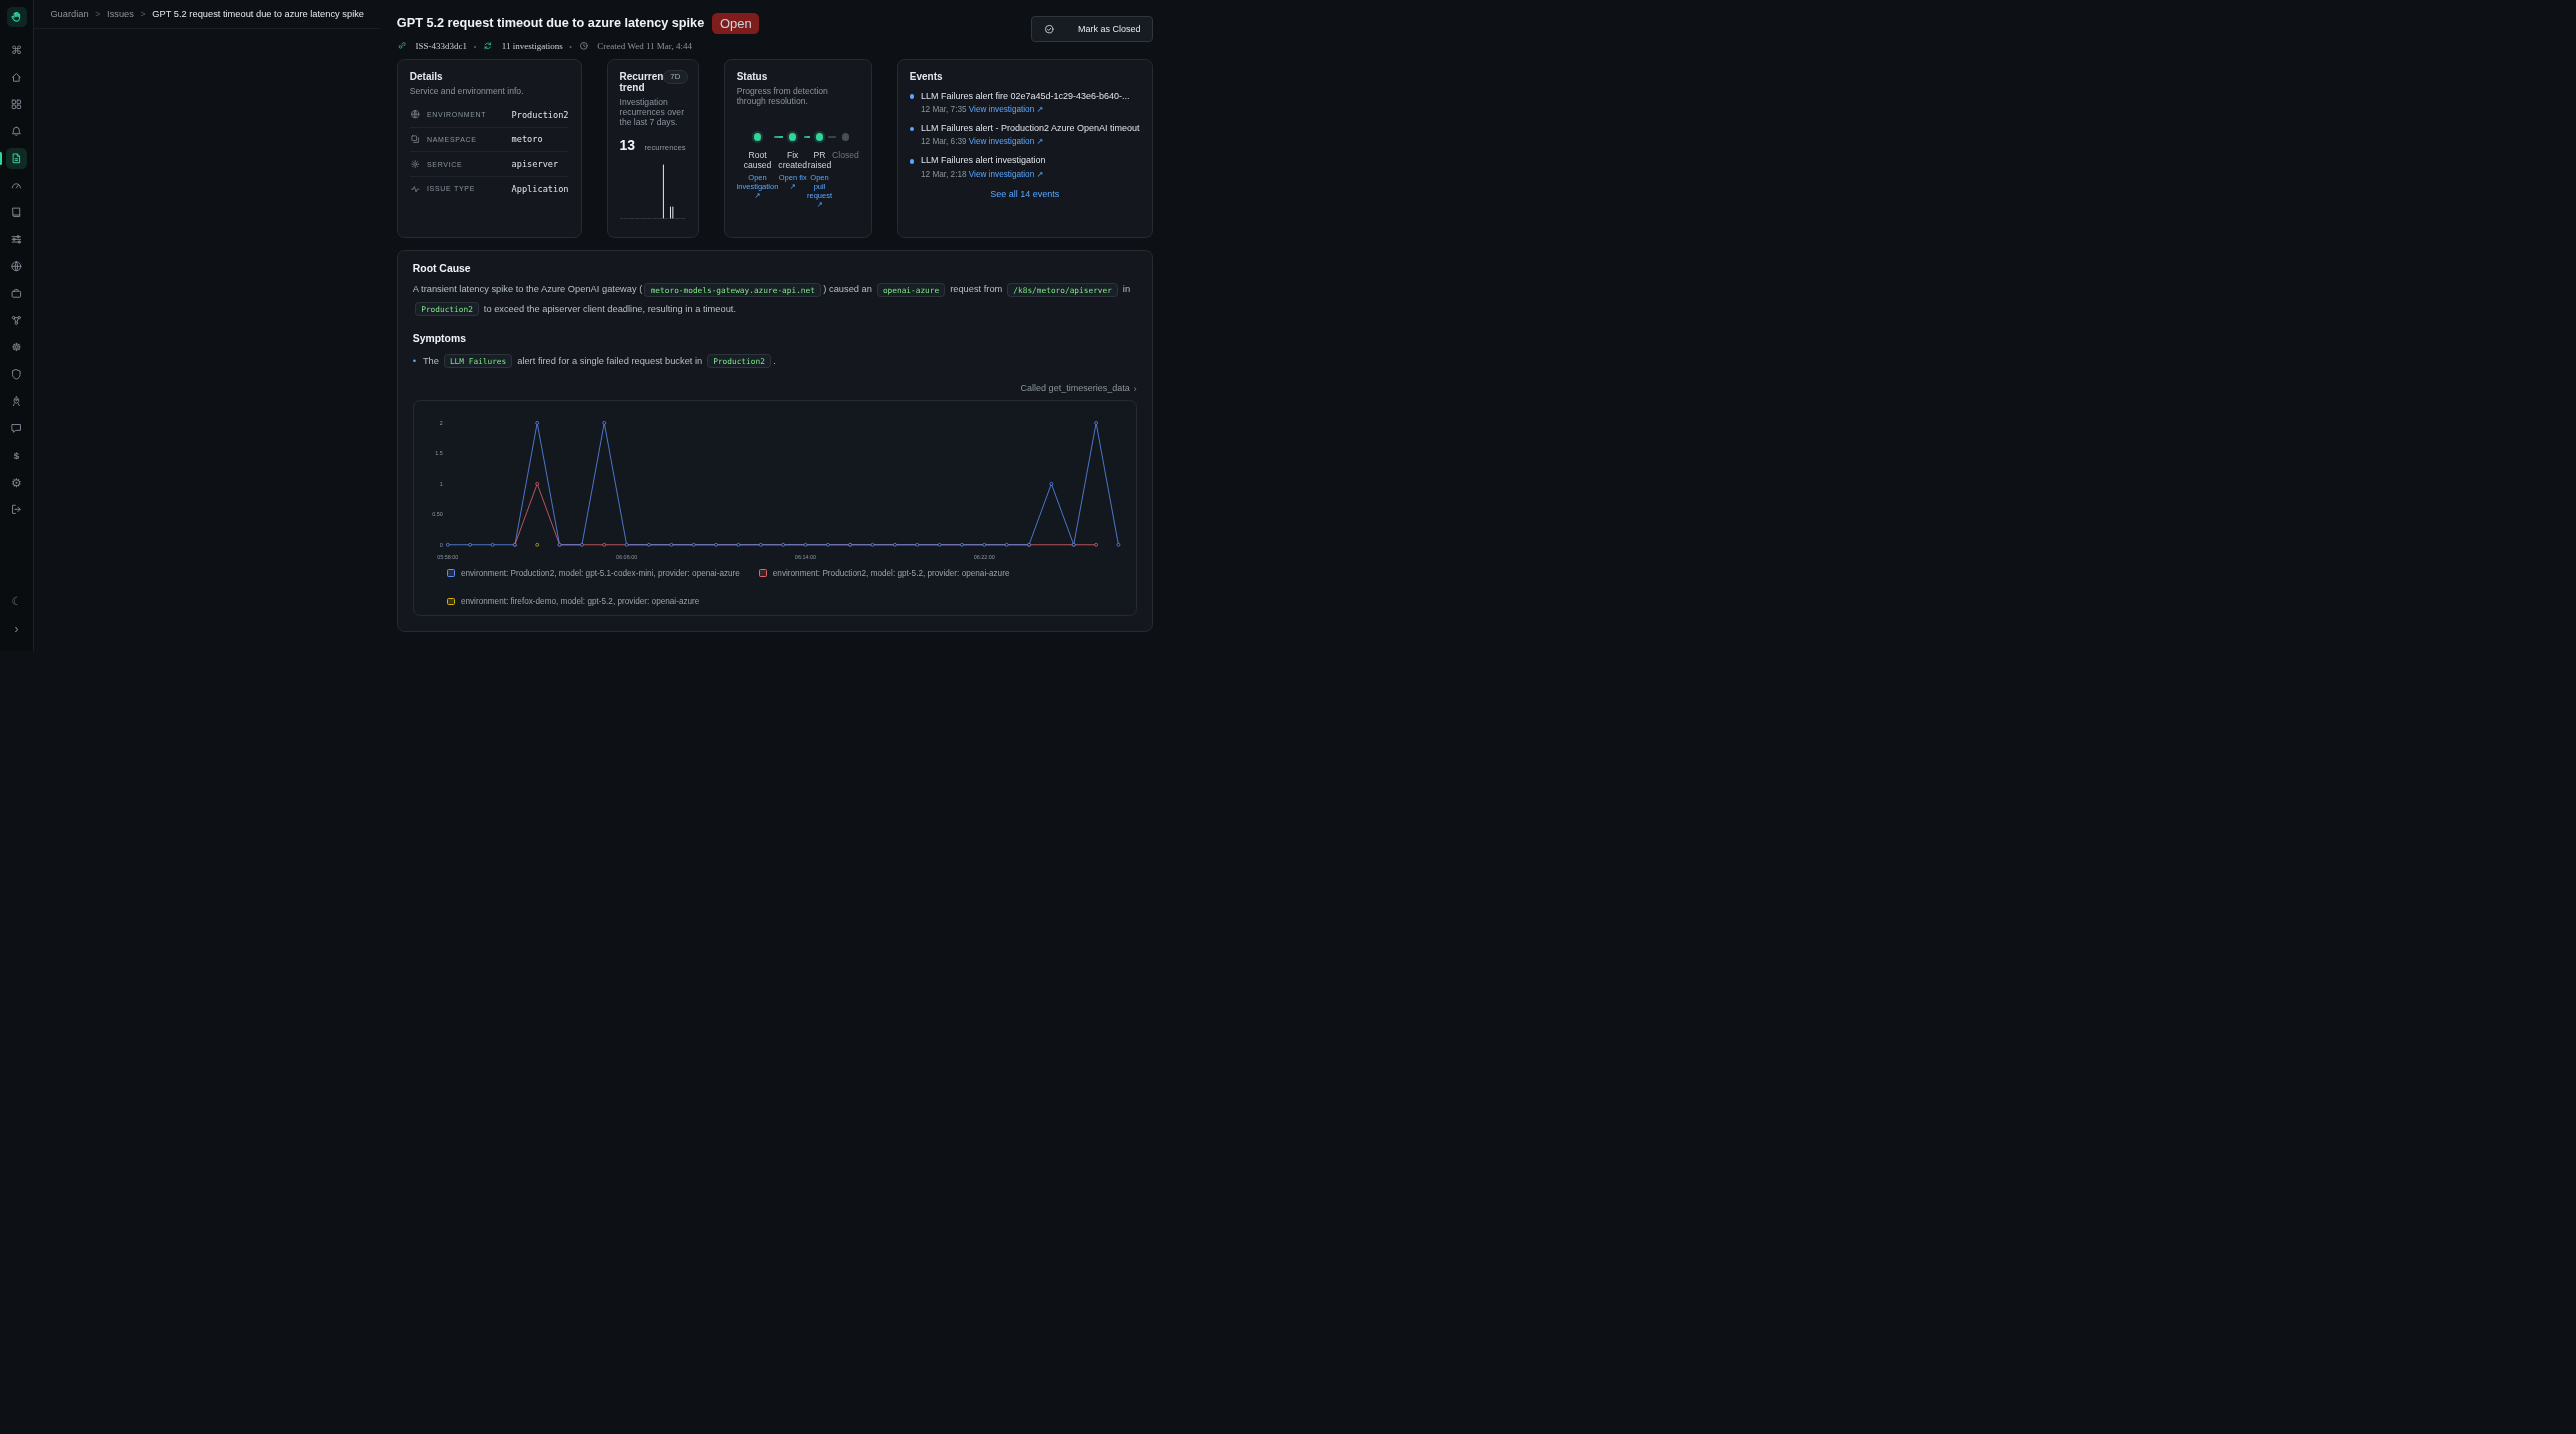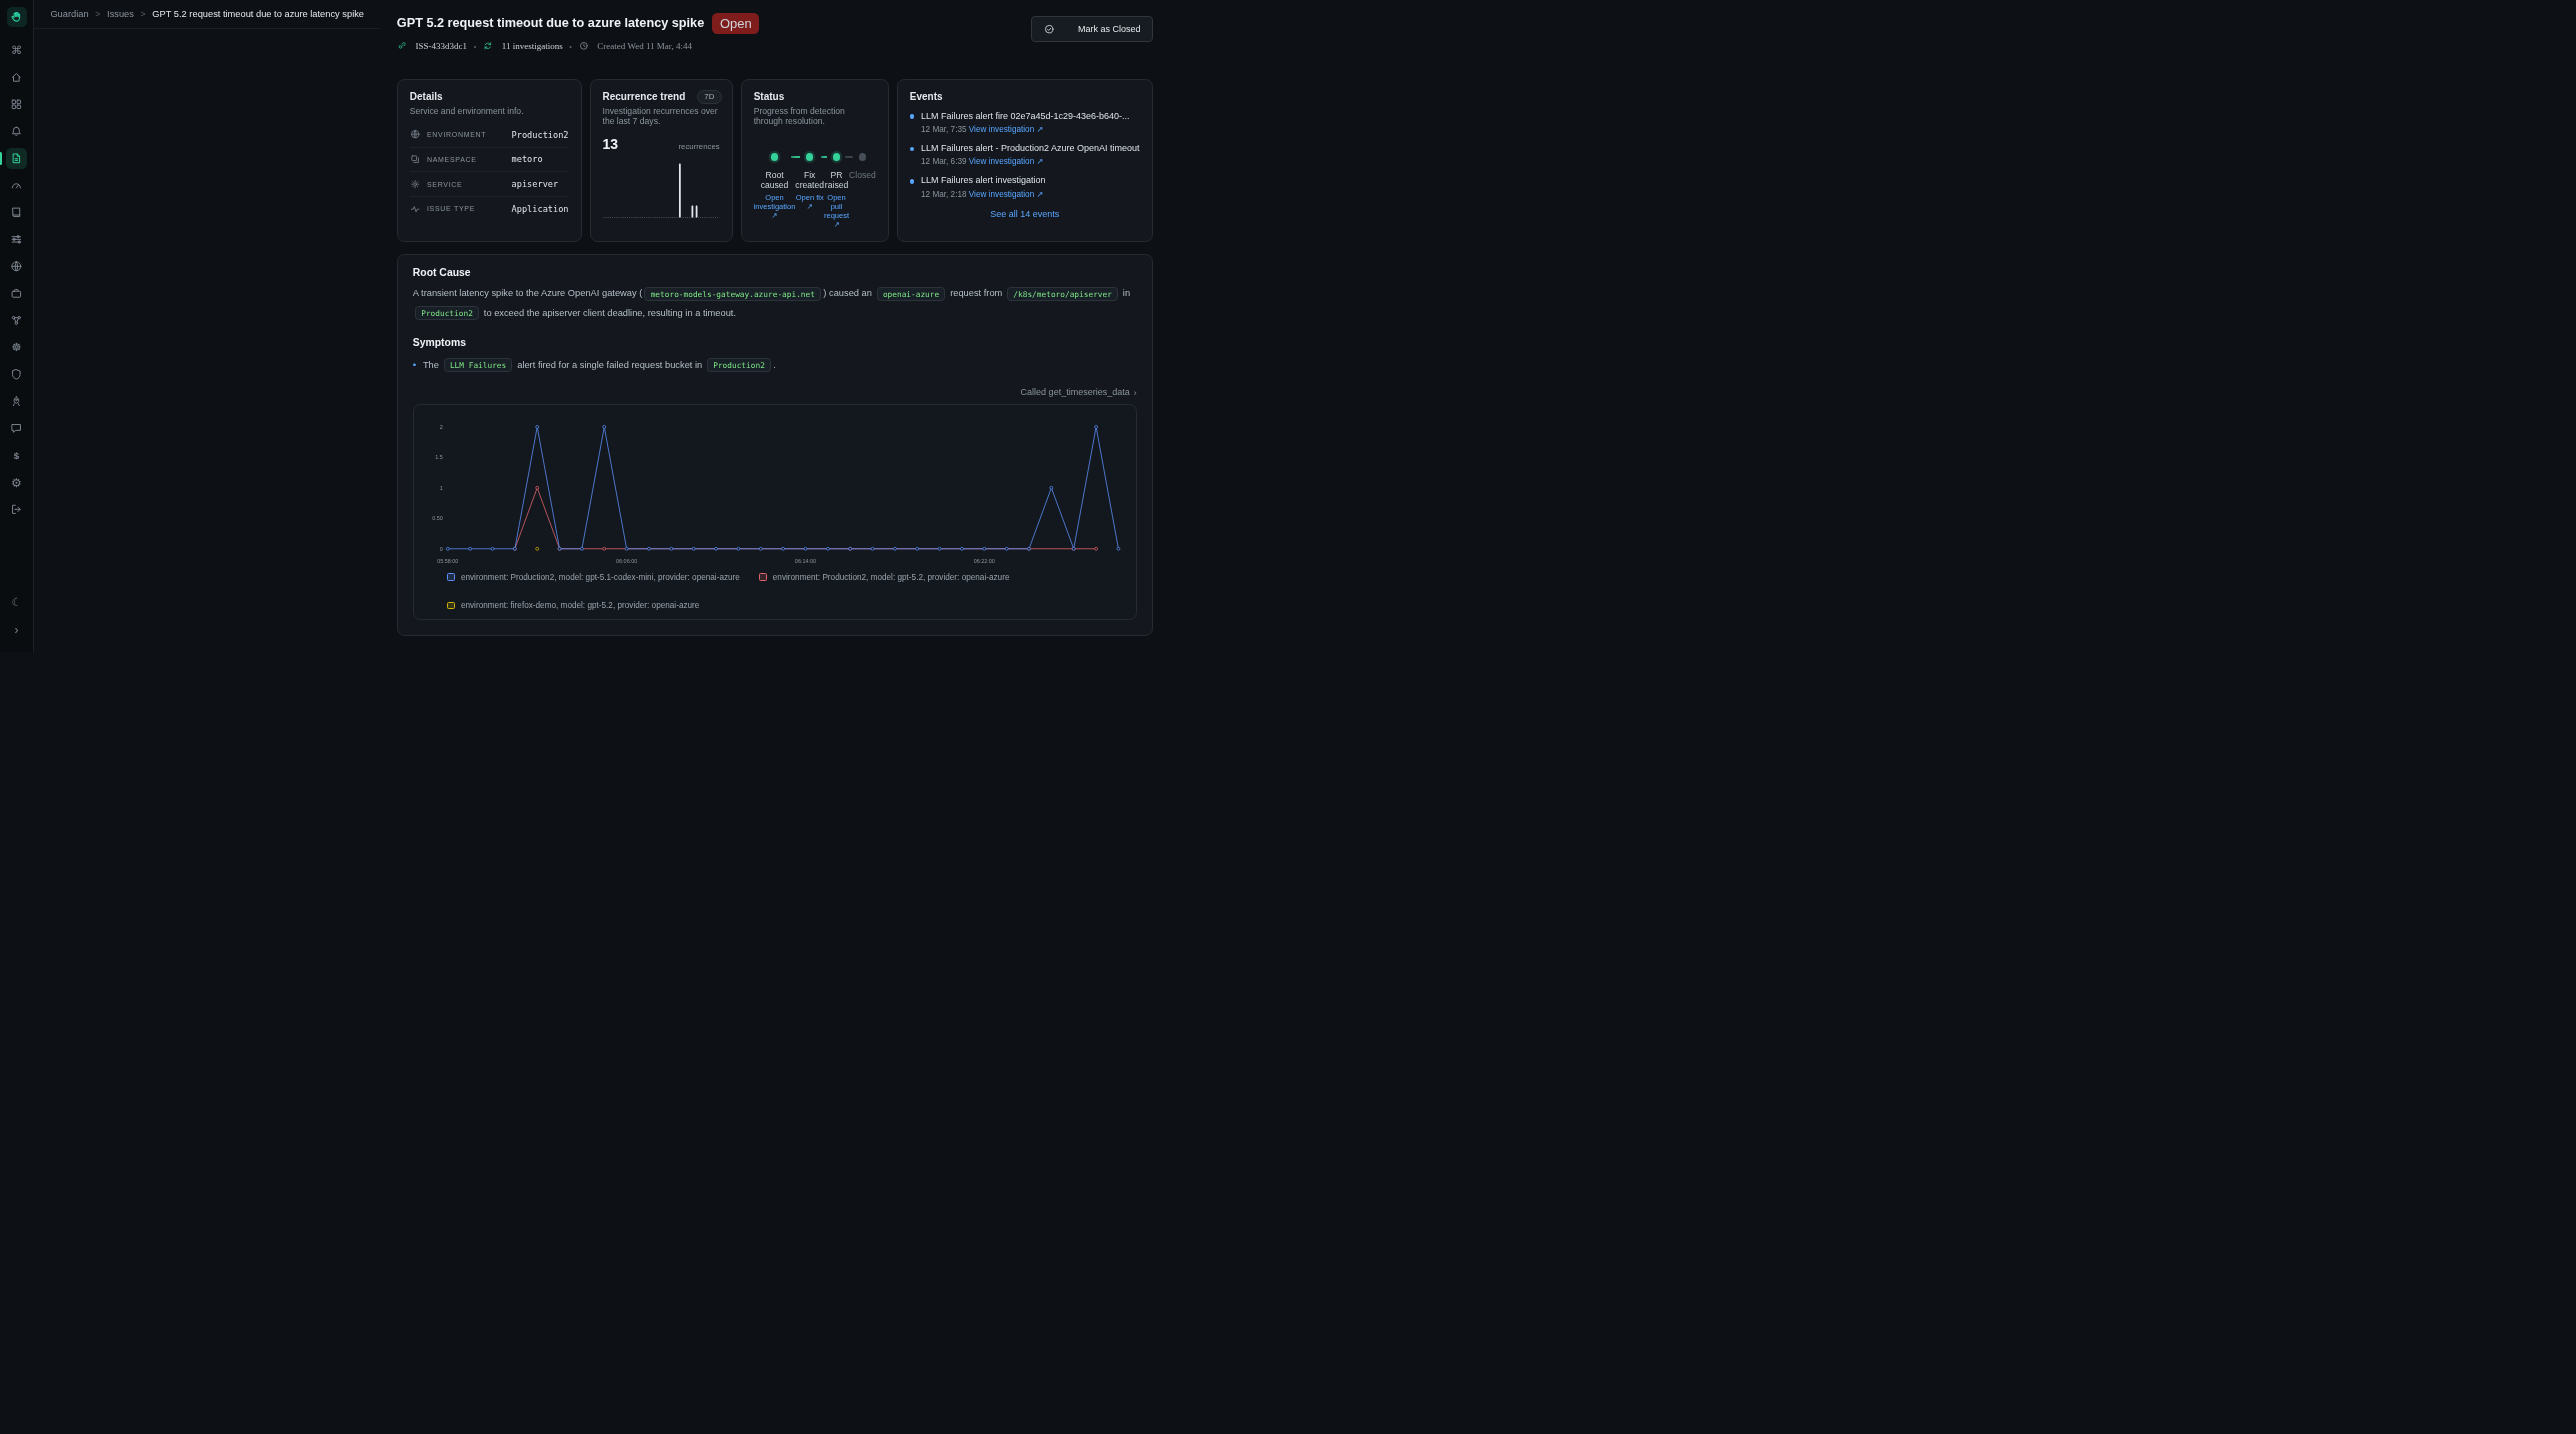--- a/index.html
+++ b/index.html
@@ -41,21 +41,21 @@
   .meta-row{display:flex;align-items:center;gap:6.7px;margin-top:7.5px;font-size:9px;color:var(--text-secondary);}
   .meta-item{display:flex;align-items:flex-start;gap:9px;font-family:Liberation Serif, serif;}
   .meta-item .icon{width:9.7px;height:9.7px;}
   .meta-strong{color:#c9d1d9;}
   .meta-sep{color:#565e68;font-size:7.5px;}
   .green-ic{color:var(--accent-green);}
   .mark-closed-btn{position:absolute;right:0;top:3.7px;display:flex;align-items:center;gap:24px;background:#171c22;border:0.7px solid #30363d;color:var(--text-primary);font-size:9px;padding:6.7px 11.2px;border-radius:4px;cursor:pointer;font-family:inherit;}
   .mark-closed-btn .icon{width:10.4px;height:10.4px;}
 
   
-  .cards-row{display:grid;grid-template-columns:repeat(4,1fr);gap:8px;margin-top:28px;}
+  .cards-row{display:grid;grid-template-columns:repeat(4,1fr);gap:25px;margin-top:8px;}
   .card{background:var(--card-bg);border:0.7px solid var(--border);border-radius:7.5px;padding:10.4px 12px;position:relative;min-height:151px;}
   .card-title{font-size:10px;font-weight:600;color:var(--text-primary);margin:0;}
   .card-subtitle{font-size:8.6px;color:var(--text-secondary);margin-top:4.5px;}
 
   
   .details-rows{margin-top:6.7px;}
   .detail-row{display:flex;align-items:center;gap:6.7px;padding:6.7px 0;border-bottom:0.7px solid #1e242b;}
   .detail-row:last-child{border-bottom:none;}
   .detail-row .icon{width:10.4px;height:10.4px;color:#7d8590;flex-shrink:0;}
   .detail-label{color:var(--text-secondary);letter-spacing:.1em;font-size:7px;width:78px;flex-shrink:0;}

